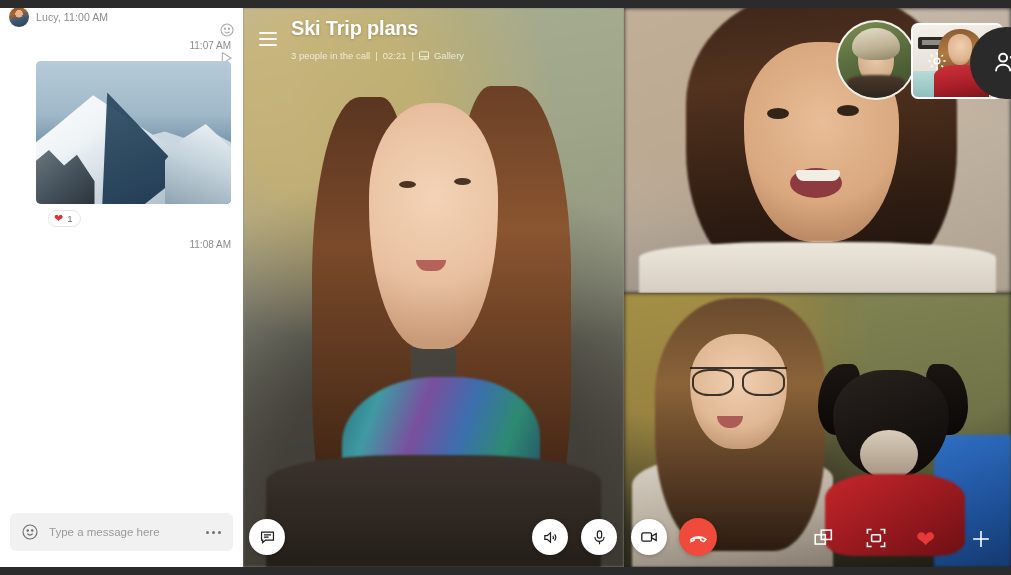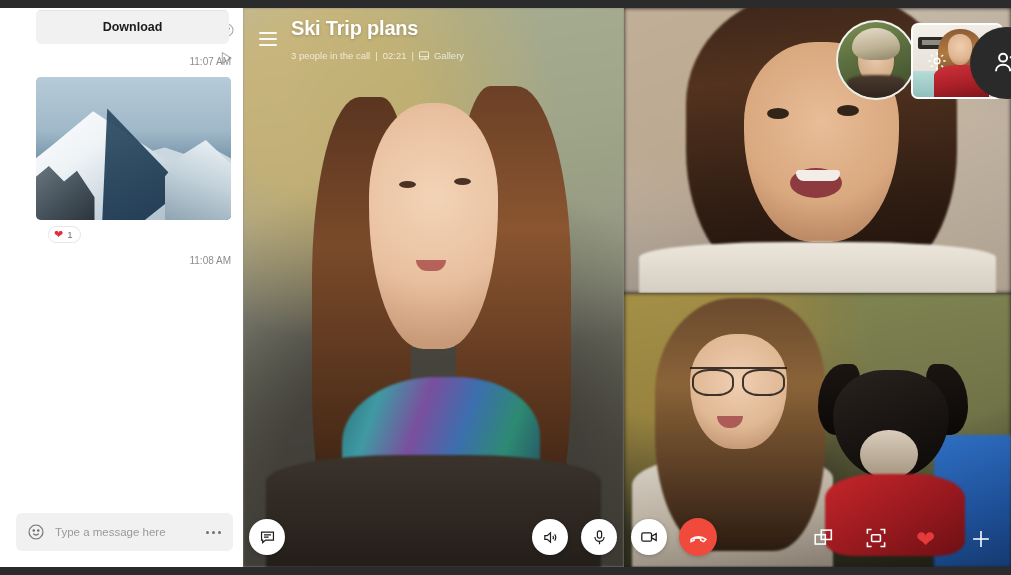--- a/index.html
+++ b/index.html
@@ -186,21 +186,21 @@
   .reaction-heart { font-size: 11px; color: #e0303a; line-height: 1; }
   .reaction-count { font-size: 9.5px; color: #6f6f6f; }
 
   .inline-emoji {
     position: absolute;
     width: 13px; height: 13px; opacity: .35;
   }
 
   
   .composer-wrap {
-    padding: 8px 10px 16px 16px;
+    padding: 8px 10px 16px 10px;
     background: #ffffff;
   }
   .composer {
     height: 38px;
     background: #f1f1f1;
     border-radius: 6px;
     display: flex; align-items: center;
     padding: 0 12px 0 11px;
     gap: 10px;
     cursor: text;
@@ -599,22 +599,25 @@
             <circle cx="15" cy="10" r=".9" fill="#777"></circle>
           <path d="M8.5 14.5c1 1.2 2.2 1.8 3.5 1.8s2.5-.6 3.5-1.8"></path>
         </svg>
         <svg class="side-ico" viewBox="0 0 24 24" fill="none" stroke="#777" stroke-width="1.6">
           <path d="M5 4l13 8-13 8z"></path>
         </svg>
       </div>
 
       
       <div class="msg-row">
+        <div class="sender-line">
+          <span class="avatar av-lucy"></span>
+          <span class="sender-name">Lucy, 11:00 AM</span>
+        </div>
         <div class="file-card">
-          <div class="download-btn">Download</div>
         </div>
       </div>
 
       
       <div class="time-stamp">11:07 AM</div>
 
       
       <div class="photo-msg">
         <div class="mtn-sky"></div>
         <div class="mtn-far"></div>

